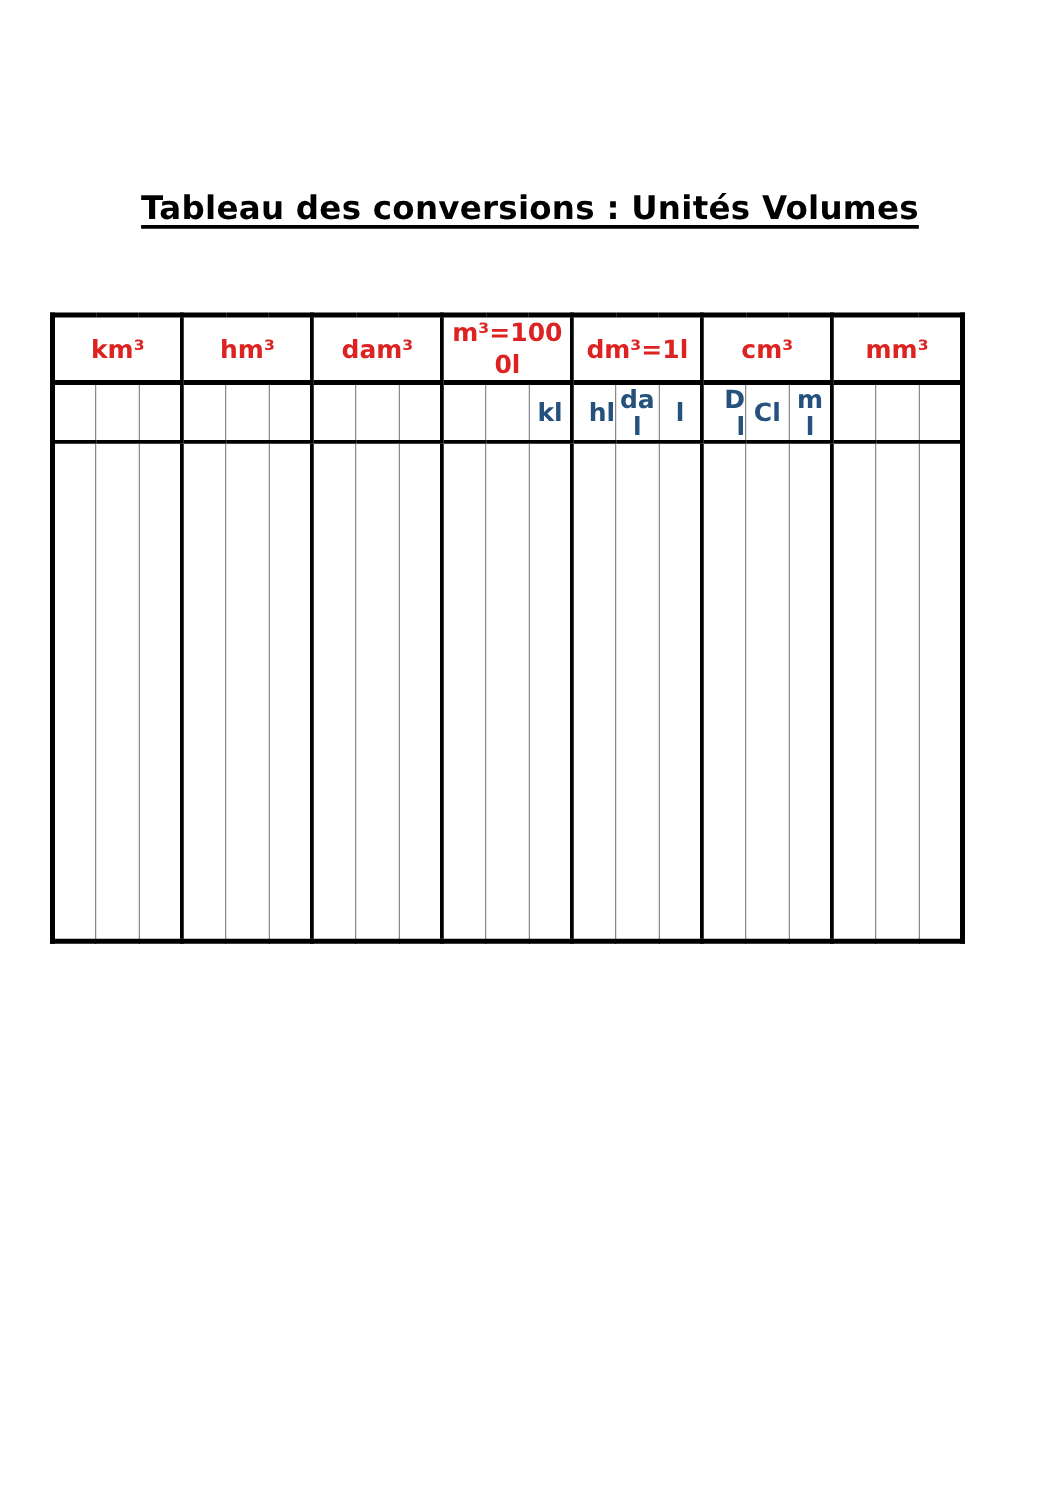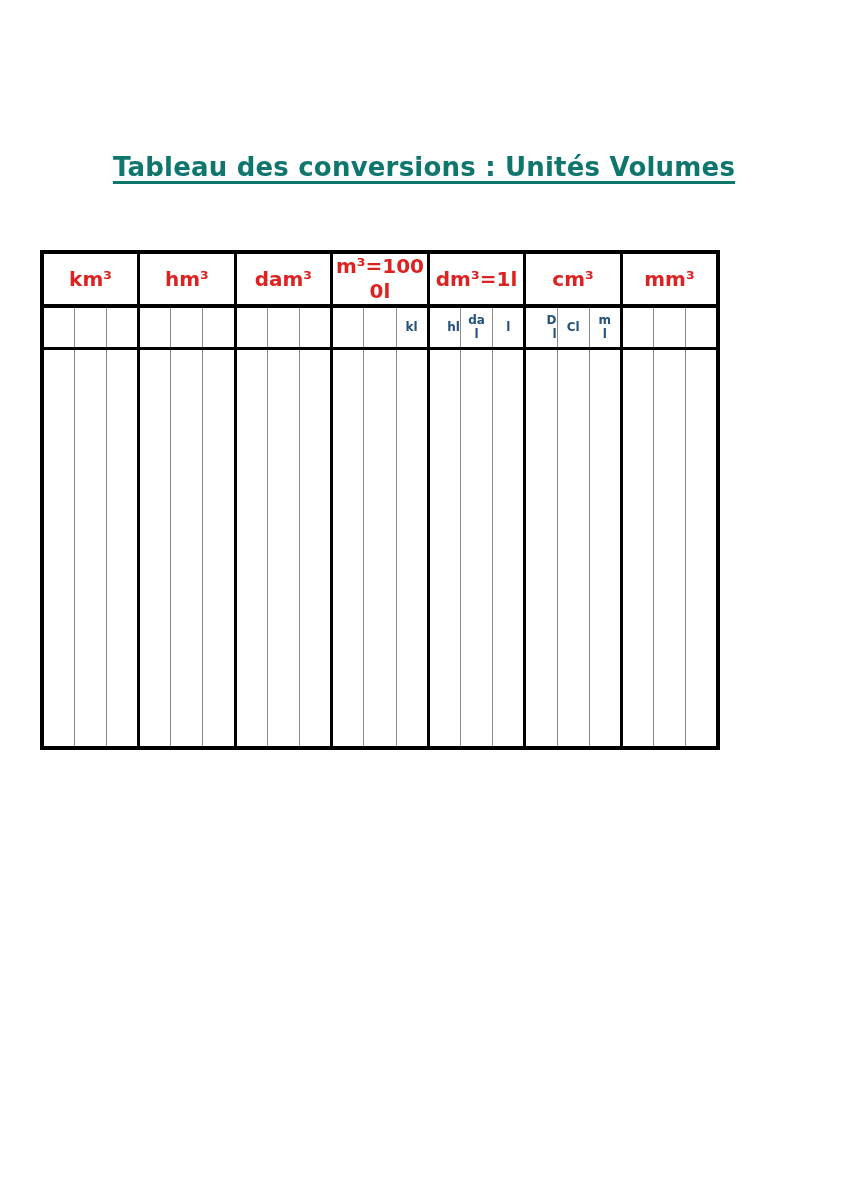--- a/index.html
+++ b/index.html
@@ -10,30 +10,30 @@
     font-family: "DejaVu Sans", "Liberation Sans", sans-serif;
     overflow: hidden;
   }
   .page-title {
     position: absolute;
     top: 152px; left: 0; right: 0;
     margin: 0;
     text-align: center;
     font-size: 26px;
     font-weight: bold;
-    color: #0f766e;
+    color: #000000;
     letter-spacing: 0.2px;
     text-decoration: underline;
     text-decoration-thickness: 2.5px;
     text-underline-offset: 5px;
   }
   table.conv {
     position: absolute;
     left: 40px; top: 250px;
-    width: 680px;
+    width: 732px;
     border-collapse: collapse;
     table-layout: fixed;
     border: 4px solid var(--black, #000);
   }
   table.conv td {
     padding: 0;
     text-align: center;
     vertical-align: middle;
     background: #ffffff;
   }
@@ -46,21 +46,21 @@
     font-size: 20px;
     line-height: 1.25;
     white-space: pre-line;
   }
   tr.units td {
     height: 39px;
     border-left: 1px solid var(--gray, #8a8a8a);
     border-bottom: 3px solid var(--black, #000);
     color: var(--blue, #24527d);
     font-weight: bold;
-    font-size: 12px;
+    font-size: 20px;
     line-height: 1.1;
     white-space: pre-line;
   }
   tr.fill td {
     height: 396px;
     border-left: 1px solid var(--gray, #8a8a8a);
   }
   tr.units td:nth-child(3n+1),
   tr.fill td:nth-child(3n+1) {
     border-left: 3px solid var(--black, #000);

